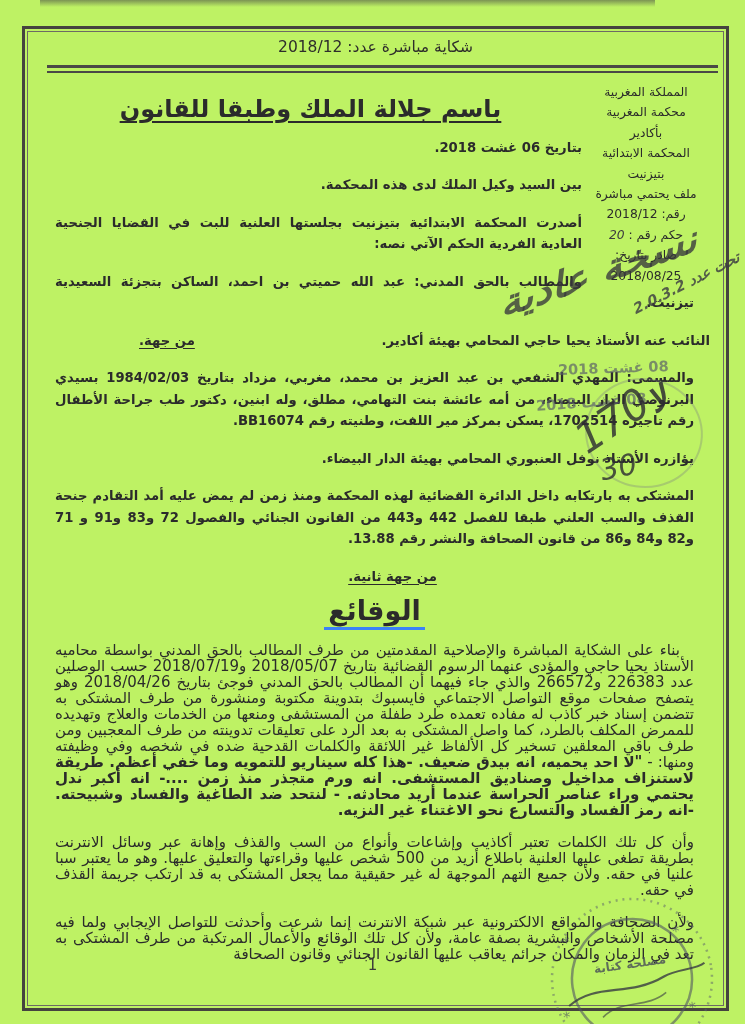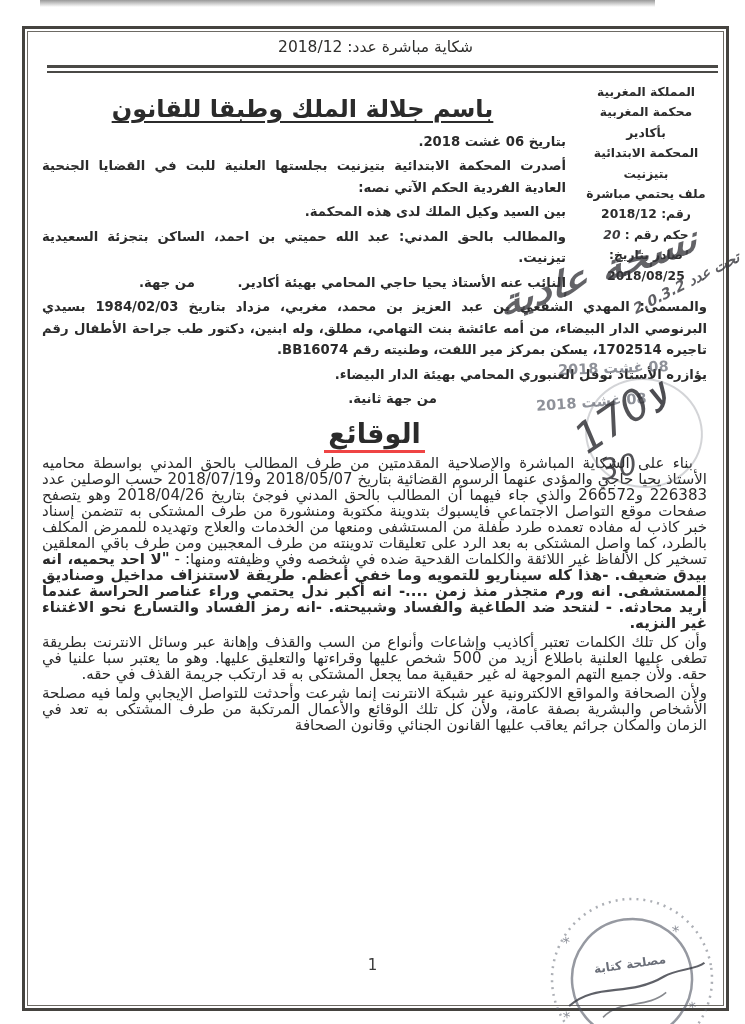--- a/index.html
+++ b/index.html
@@ -1,40 +1,40 @@
 <!DOCTYPE html>
 <html lang="ar" dir="rtl"><head>
 <meta charset="utf-8">
 <style>
   html,body{margin:0;padding:0;background:#e9e7e2;}
   .scan{
     position:relative;width:745px;height:1024px;margin:0 auto;
-    background:#ffffff;overflow:hidden;color:#2b2b2b;
+    background:#bef264;overflow:hidden;color:#2b2b2b;
     font-family:"DejaVu Sans",sans-serif;
   }
   .scan::before{content:"";position:absolute;top:0;left:40px;right:90px;height:7px;
     background:linear-gradient(to bottom,rgba(70,70,70,.55),rgba(70,70,70,0));}
   .frame{position:absolute;top:26px;left:22px;right:16px;bottom:13px;border:3px solid #45433f;}
   .frame-inner{position:absolute;inset:2px;border:1px solid #6d6a64;}
   .doc-header{position:relative;text-align:center;padding-top:9px;font-size:15.5px;color:#2e2d2b;}
   .header-rule{height:3px;border-top:3px solid #4a4946;border-bottom:2px solid #4a4946;margin:9px 8px 0 22px;}
   .content{position:relative;padding:6px 16px 0 14px;direction:rtl;text-align:justify;}
   .top-section{display:flow-root;font-size:13.2px;line-height:21.5px;font-weight:bold;}
-  .sidebar{float:right;width:128px;text-align:center;font-size:12.3px;line-height:20.4px;font-weight:bold;padding-top:3px;margin-left:16px;}
+  .sidebar{float:right;width:128px;text-align:center;font-size:12.3px;line-height:20.4px;font-weight:normal;padding-top:3px;}
   .sidebar .line{display:block;}
   .hw{font-style:italic;color:#3c3b3e;}
   .royal-title{clear:none;text-align:center;font-size:24px;font-weight:bold;margin:20px 0 10px 0;}
   .royal-title span{text-decoration:underline;text-underline-offset:4px;text-decoration-thickness:2px;}
-  p{margin:3px;}
+  p{margin:16px;}
   .side-row{display:flex;justify-content:space-between;align-items:baseline;padding-left:100px;}
-  .underlined{text-underline-offset:3px;}
+  .underlined{text-decoration:underline;text-underline-offset:3px;}
   .full{clear:right;}
   .side2{text-align:center;direction:rtl;padding-left:36px;margin-top:1px;}
   .facts-title{text-align:center;margin:8px 0 6px 0;font-size:27px;font-weight:bold;}
-  .facts-title span{border-bottom:3px solid #ef4444;padding:0 4px 1px 4px;}
+  .facts-title span{border-bottom:3px solid #3b82f6;padding:0 4px 1px 4px;}
   .facts{font-size:15px;line-height:16px;font-weight:normal;}
   .facts .indent{text-indent:14px;}
   .bold{font-weight:bold;}
   .page-number{position:absolute;left:0;right:0;bottom:50px;text-align:center;font-size:15px;color:#3a3a3a;}
   
   .overlay{position:absolute;pointer-events:none;}
   .copy-note{left:468px;top:252px;width:260px;text-align:center;font-size:35px;font-weight:bold;
     color:rgba(55,55,60,.78);transform:rotate(-19deg) scaleX(1.22) skewX(-8deg);letter-spacing:5px;font-style:italic;}
   .under-note{left:540px;top:296px;width:210px;font-size:14.5px;font-weight:bold;color:rgba(60,60,66,.82);
     transform:rotate(-27deg) skewX(-6deg);font-style:italic;letter-spacing:2px;}
@@ -74,30 +74,31 @@
           </span>
           <span class="line">صادر بتاريخ:</span>
           <span class="line">2018/08/25</span>
         </div>
 
         <div class="royal-title">
           <span>باسم جلالة الملك وطبقا للقانون</span>
         </div>
 
         <p>بتاريخ 06 غشت 2018.</p>
+        <p>بين السيد وكيل الملك لدى هذه المحكمة.</p>
         <p>أصدرت المحكمة الابتدائية بتيزنيت بجلستها العلنية للبت في القضايا الجنحية العادية الفردية الحكم الآتي نصه:</p>
-        <p>بين السيد وكيل الملك لدى هذه المحكمة.</p>
         <p>والمطالب بالحق المدني: عبد الله حميتي بن احمد، الساكن بتجزئة السعيدية تيزنيت.</p>
         <div class="side-row">
           <span>النائب عنه الأستاذ يحيا حاجي المحامي بهيئة أكادير.</span>
           <span class="underlined">من جهة.</span>
         </div>
 
         <p class="full">والمسمى: المهدي الشفعي بن عبد العزيز بن محمد، مغربي، مزداد بتاريخ 1984/02/03 بسيدي البرنوصي الدار البيضاء، من أمه عائشة بنت التهامي، مطلق، وله ابنين، دكتور طب جراحة الأطفال رقم تاجيره 1702514، يسكن بمركز مير اللفت، وطنيته رقم BB16074.</p>
         <p>يؤازره الأستاذ نوفل العنبوري المحامي بهيئة الدار البيضاء.</p>
+        <p class="indent">المشتكى به بارتكابه داخل الدائرة القضائية لهذه المحكمة ومنذ زمن لم يمض عليه أمد التقادم جنحة القذف والسب العلني طبقا للفصل 442 و443 من القانون الجنائي والفصول 72 و83 و91 و 71 و82 و84 و86 من قانون الصحافة والنشر رقم 13.88.</p>
         <div class="side2 underlined-wrap">
           <span class="underlined">من جهة ثانية.</span>
         </div>
       </div>
 
       <div class="facts-title">
         <span>الوقائع</span>
       </div>
 
       <div class="facts">

